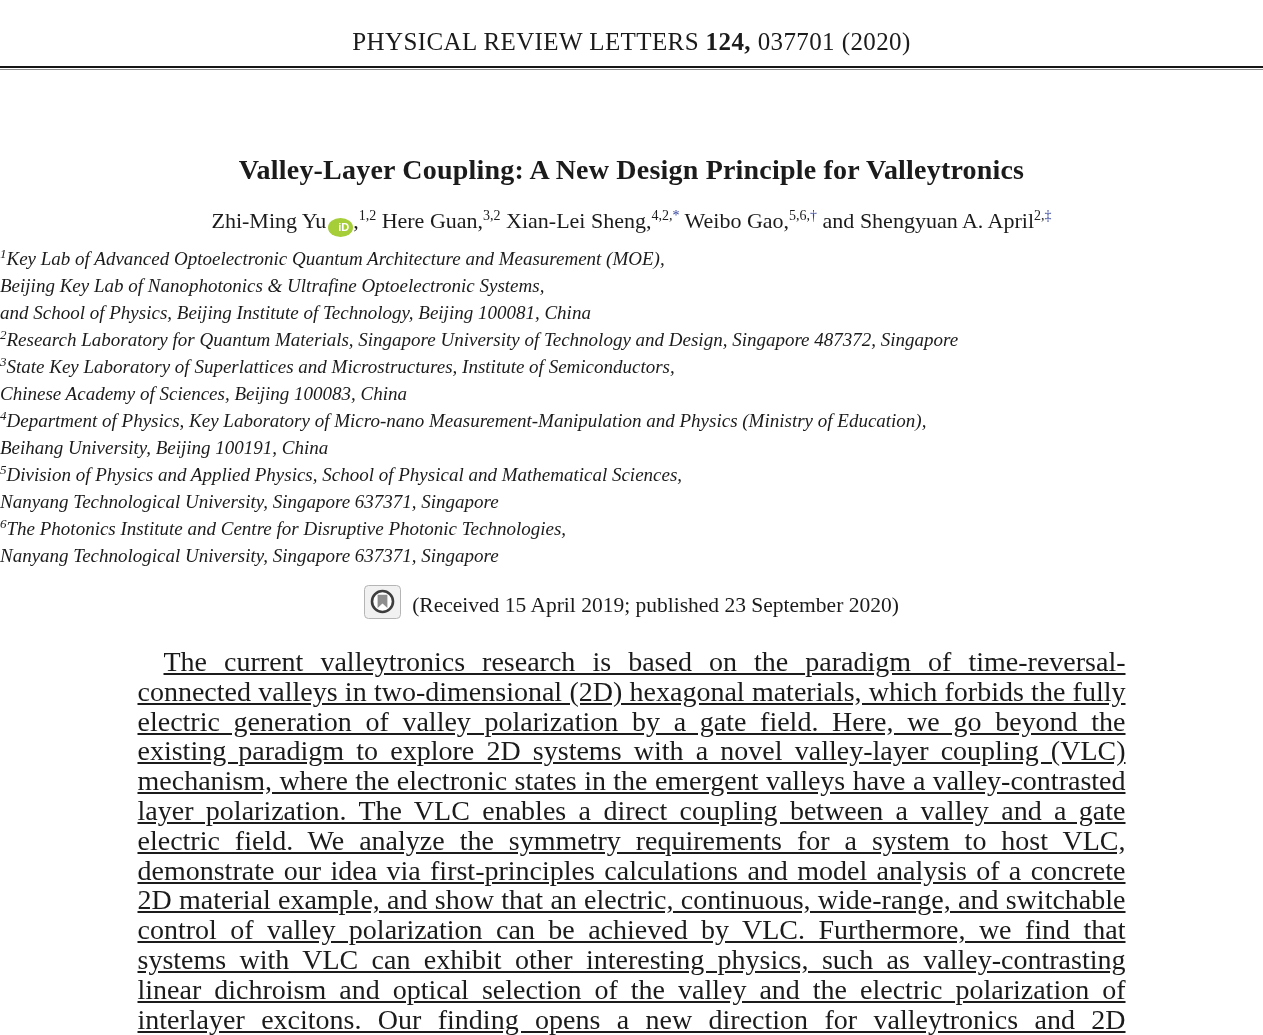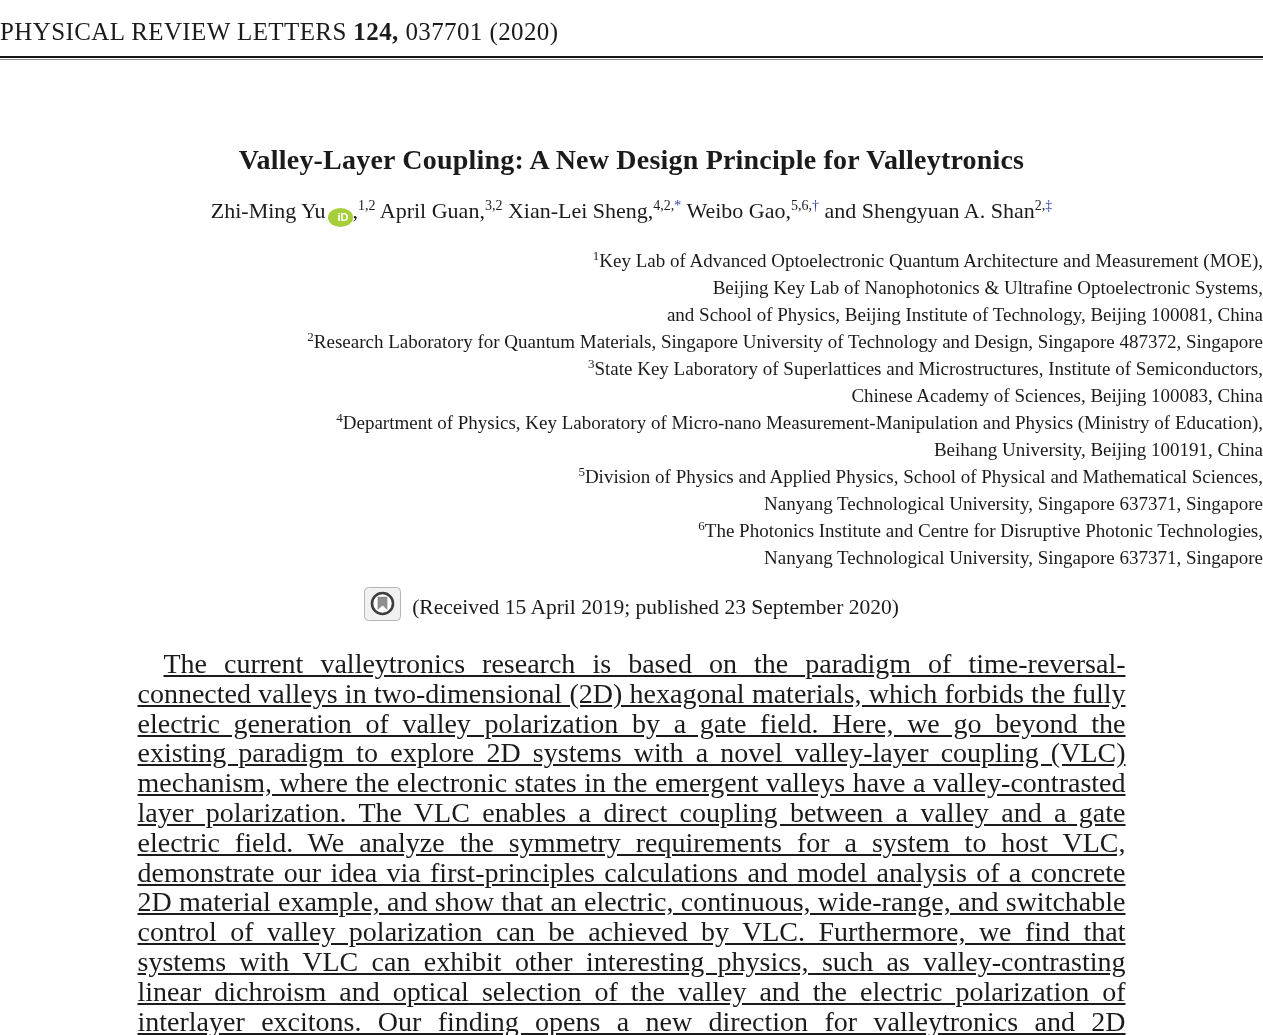--- a/index.html
+++ b/index.html
@@ -1,36 +1,36 @@
 <!DOCTYPE html>
 <html><head>
 <meta charset="utf-8">
 <style>
   html,body { margin:0; padding:0; background:#ffffff; }
   .page {
     width:1263px; height:1035px; margin:0 auto; background:#ffffff;
     font-family:"Liberation Serif", serif; color:#1b1b1b;
     position:relative; overflow:hidden;
   }
-  .journal-header { text-align:left; padding-top:18px; font-size:25px; letter-spacing:0.4px; white-space:nowrap; }
+  .journal-header { text-align:center; padding-top:28px; font-size:25px; letter-spacing:0.4px; white-space:nowrap; }
   .journal-header .vol { font-weight:bold; }
   .top-rule { margin-top:10px; height:4px; width:100%;
     background:linear-gradient(to bottom, #161616 0%, #161616 62%, #ffffff 62%, #ffffff 76%, #8d8d8d 76%, #8d8d8d 100%); }
   .paper-title { margin-top:84px; text-align:center; font-weight:bold; font-size:28px; letter-spacing:0.2px; }
   .authors-line { margin-top:22px; text-align:center; font-size:22px; }
   sup { font-size:14px; line-height:0; }
   .affil sup { font-size:13px; }
   .sup-link, .doi-link { color:#2e3d9b; text-decoration:none; cursor:pointer; }
   .orcid-icon {
     display:inline-block; width:19px; height:19px; border-radius:50%;
     background:#a6ce39; color:#ffffff; font-family:"Liberation Sans", sans-serif;
     font-size:11px; font-weight:bold; text-align:center; line-height:19px;
     vertical-align:-3px; margin-left:2px; cursor:pointer;padding-left:6px;
   }
-  .affiliations { margin-top:20px; font-size:19px; line-height:27px; text-align:right; }
+  .affiliations { margin-top:8px; font-style:italic; font-size:19px; line-height:27px; text-align:left; }
   .received-row { margin-top:16px; display:flex; justify-content:center; align-items:center; gap:11px; font-size:21.5px; }
   .crossmark-icon { display:inline-block; cursor:pointer; }
   .abstract-text {
     width:988px; margin:22px auto 0; text-align:justify; font-size:28px;
     line-height:29.8px; text-indent:26px;text-decoration:underline;
   }
   .doi-row { width:988px; margin:46px auto 0; font-size:20px; }
   .doi-label { margin-right:8px; }
 </style>
 </head>
@@ -41,21 +41,21 @@
   <div class="journal-header">
     <span>PHYSICAL REVIEW LETTERS</span>
     <span class="vol">124,</span>
     <span>037701 (2020)</span>
   </div>
 
   <div class="top-rule"></div>
 
   <div class="paper-title">Valley-Layer Coupling: A New Design Principle for Valleytronics</div>
 
-  <div class="authors-line"><span>Zhi-Ming Yu</span><span class="orcid-icon">iD</span>,<sup>1,2</sup> <span>April Guan</span>,<sup>3,2</sup> <span>Xian-Lei Sheng</span>,<sup>4,2,<span class="sup-link">*</span></sup> <span>Weibo Gao</span>,<sup>5,6,<span class="sup-link">†</span></sup> and <span>Shengyuan A. Shan</span><sup>2,<span class="sup-link">‡</span></sup></div>
+  <div class="authors-line"><span>Zhi-Ming Yu</span><span class="orcid-icon">iD</span>,<sup>1,2</sup> <span>Here Guan</span>,<sup>3,2</sup> <span>Xian-Lei Sheng</span>,<sup>4,2,<span class="sup-link">*</span></sup> <span>Weibo Gao</span>,<sup>5,6,<span class="sup-link">†</span></sup> and <span>Shengyuan A. April</span><sup>2,<span class="sup-link">‡</span></sup></div>
 
   <div class="affiliations">
       <div class="affil"><sup>1</sup>Key Lab of Advanced Optoelectronic Quantum Architecture and Measurement (MOE),</div>
       <div class="affil">Beijing Key Lab of Nanophotonics &amp; Ultrafine Optoelectronic Systems,</div>
       <div class="affil">and School of Physics, Beijing Institute of Technology, Beijing 100081, China</div>
       <div class="affil"><sup>2</sup>Research Laboratory for Quantum Materials, Singapore University of Technology and Design, Singapore 487372, Singapore</div>
       <div class="affil"><sup>3</sup>State Key Laboratory of Superlattices and Microstructures, Institute of Semiconductors,</div>
       <div class="affil">Chinese Academy of Sciences, Beijing 100083, China</div>
       <div class="affil"><sup>4</sup>Department of Physics, Key Laboratory of Micro-nano Measurement-Manipulation and Physics (Ministry of Education),</div>
       <div class="affil">Beihang University, Beijing 100191, China</div>

